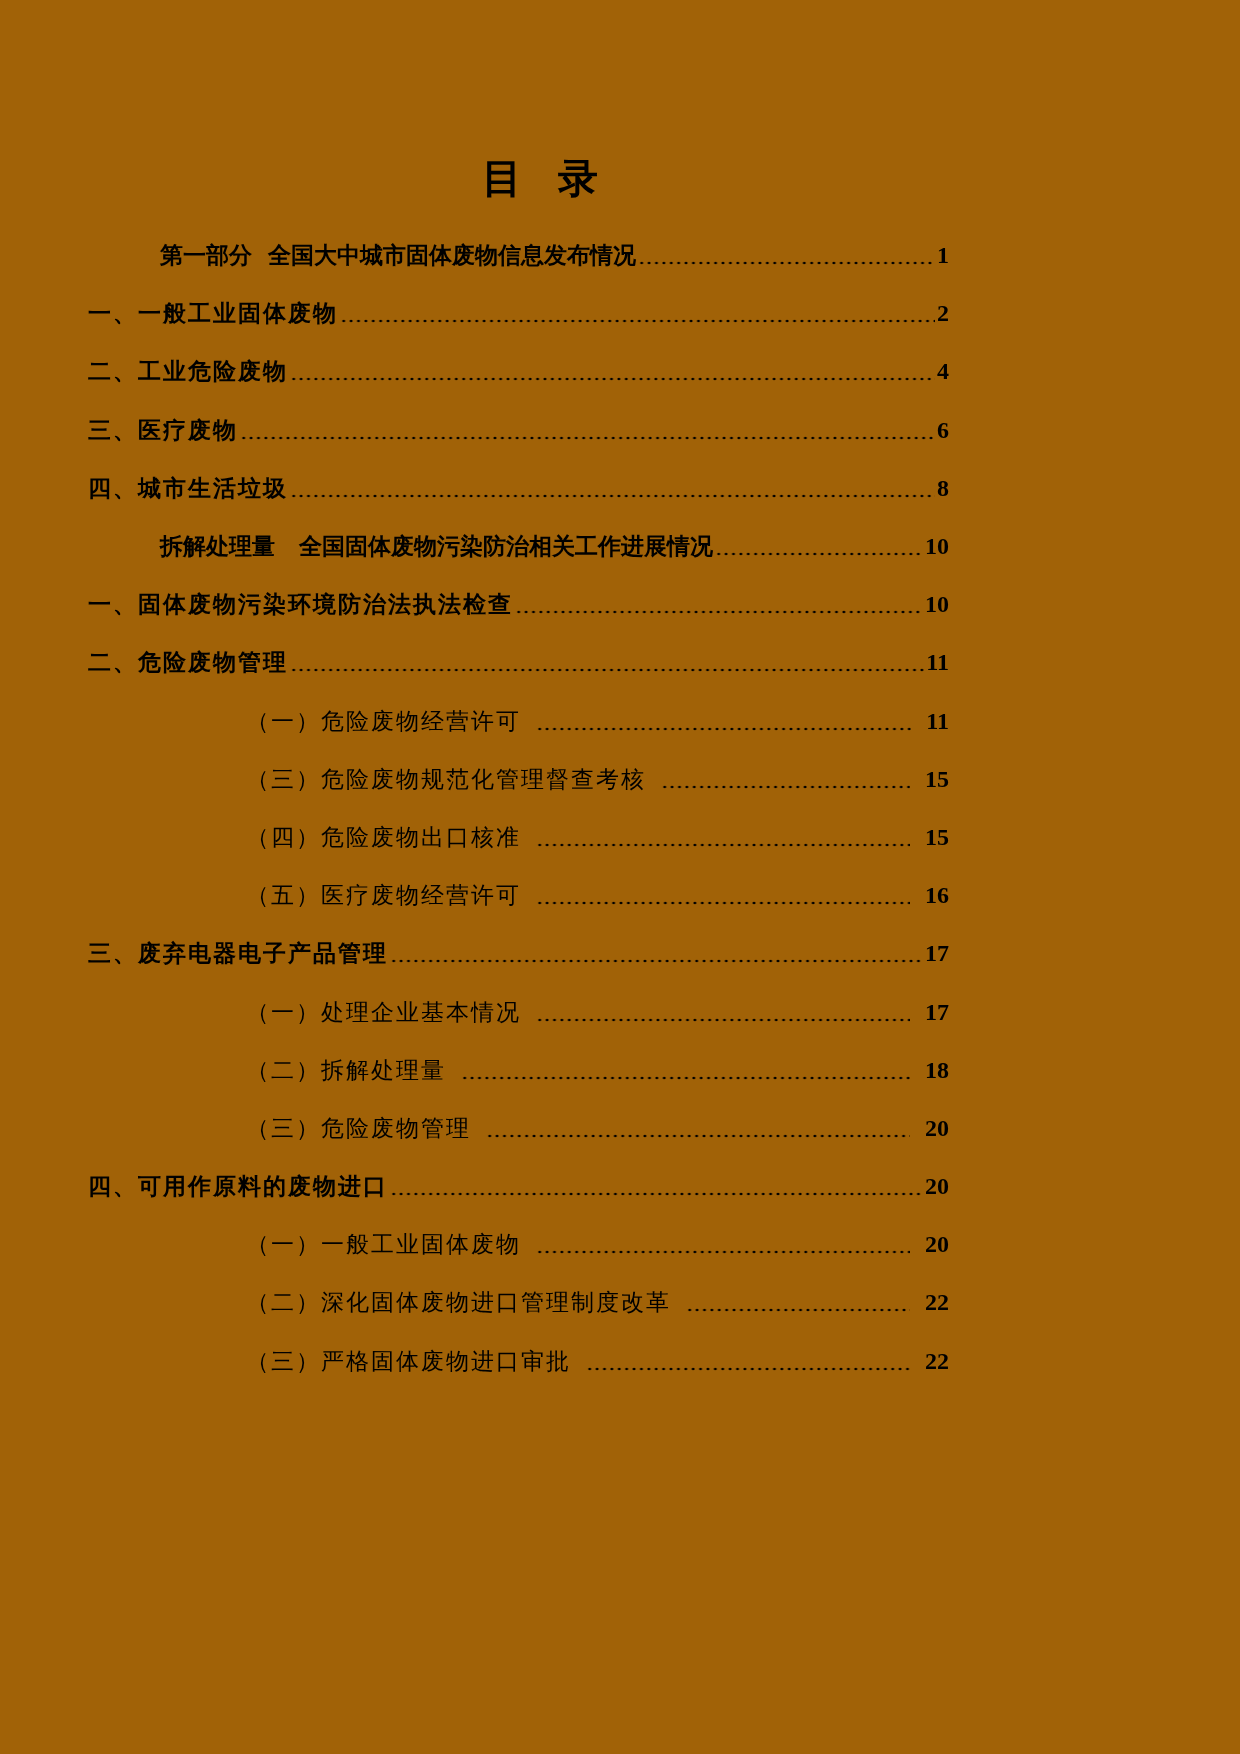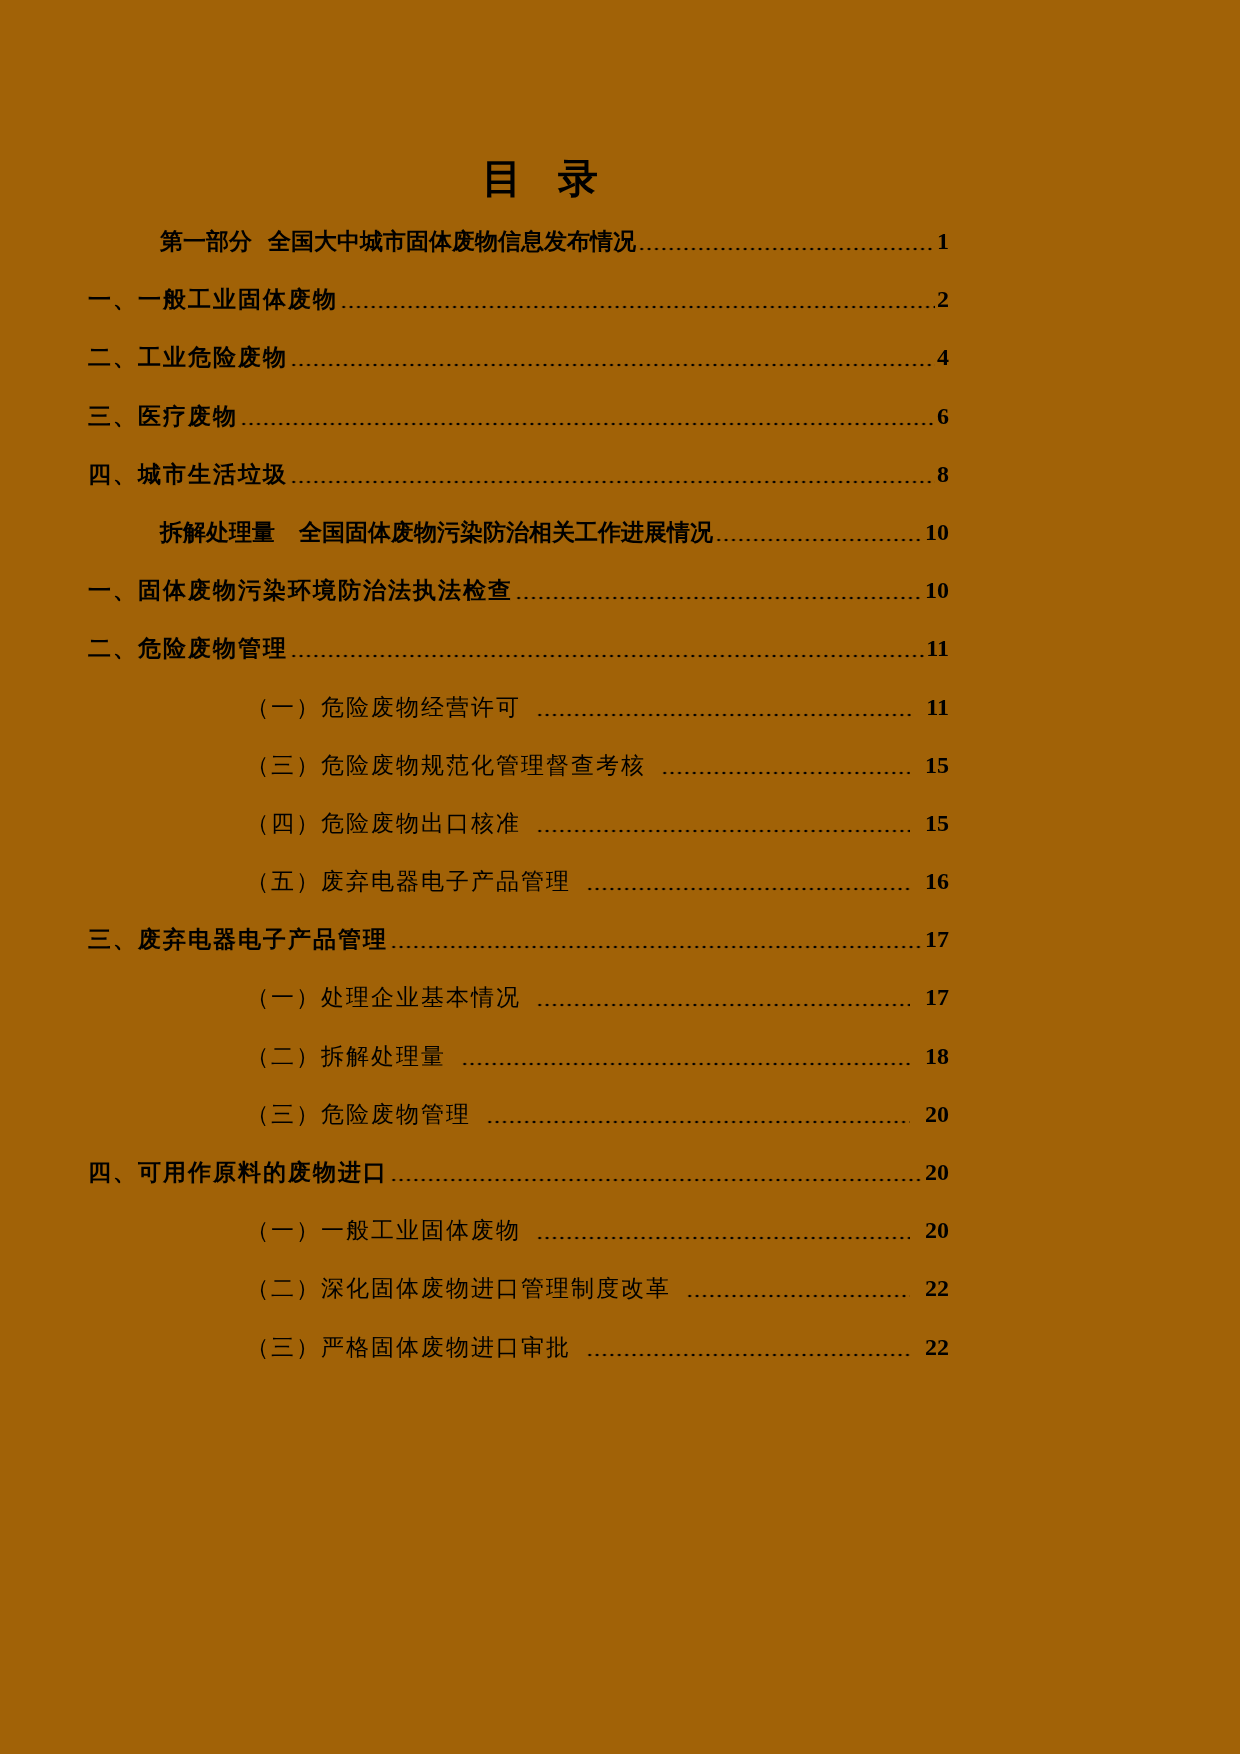--- a/index.html
+++ b/index.html
@@ -40,21 +40,21 @@
       left: 0;
       width: 1240px;
       margin: 0;
       padding: 0;
       list-style: none;
     }
     .toc-row {
       position: relative;
       height: 58.2px;
       display: flex;
-      align-items: flex-start;
+      align-items: center;
       box-sizing: border-box;
       padding-right: calc(1240px - 949px);
     }
     .toc-row.level-1 { padding-left: 160px; }
     .toc-row.level-2 { padding-left: 88px; }
     .toc-row.level-3 { padding-left: 246px; gap: 13px; }
     .toc-label {
       white-space: pre;
       flex: 0 0 auto;
       font-size: 23px;
@@ -148,21 +148,21 @@
       <span class="toc-label">（三）危险废物规范化管理督查考核</span>
       <span class="toc-leader"></span>
       <span class="toc-page">15</span>
     </li>
     <li class="toc-row level-3">
       <span class="toc-label">（四）危险废物出口核准</span>
       <span class="toc-leader"></span>
       <span class="toc-page">15</span>
     </li>
     <li class="toc-row level-3">
-      <span class="toc-label">（五）废弃电器电子产品管理</span>
+      <span class="toc-label">（五）医疗废物经营许可</span>
       <span class="toc-leader"></span>
       <span class="toc-page">16</span>
     </li>
     <li class="toc-row level-2">
       <span class="toc-label">三、废弃电器电子产品管理</span>
       <span class="toc-leader"></span>
       <span class="toc-page">17</span>
     </li>
     <li class="toc-row level-3">
       <span class="toc-label">（一）处理企业基本情况</span>

